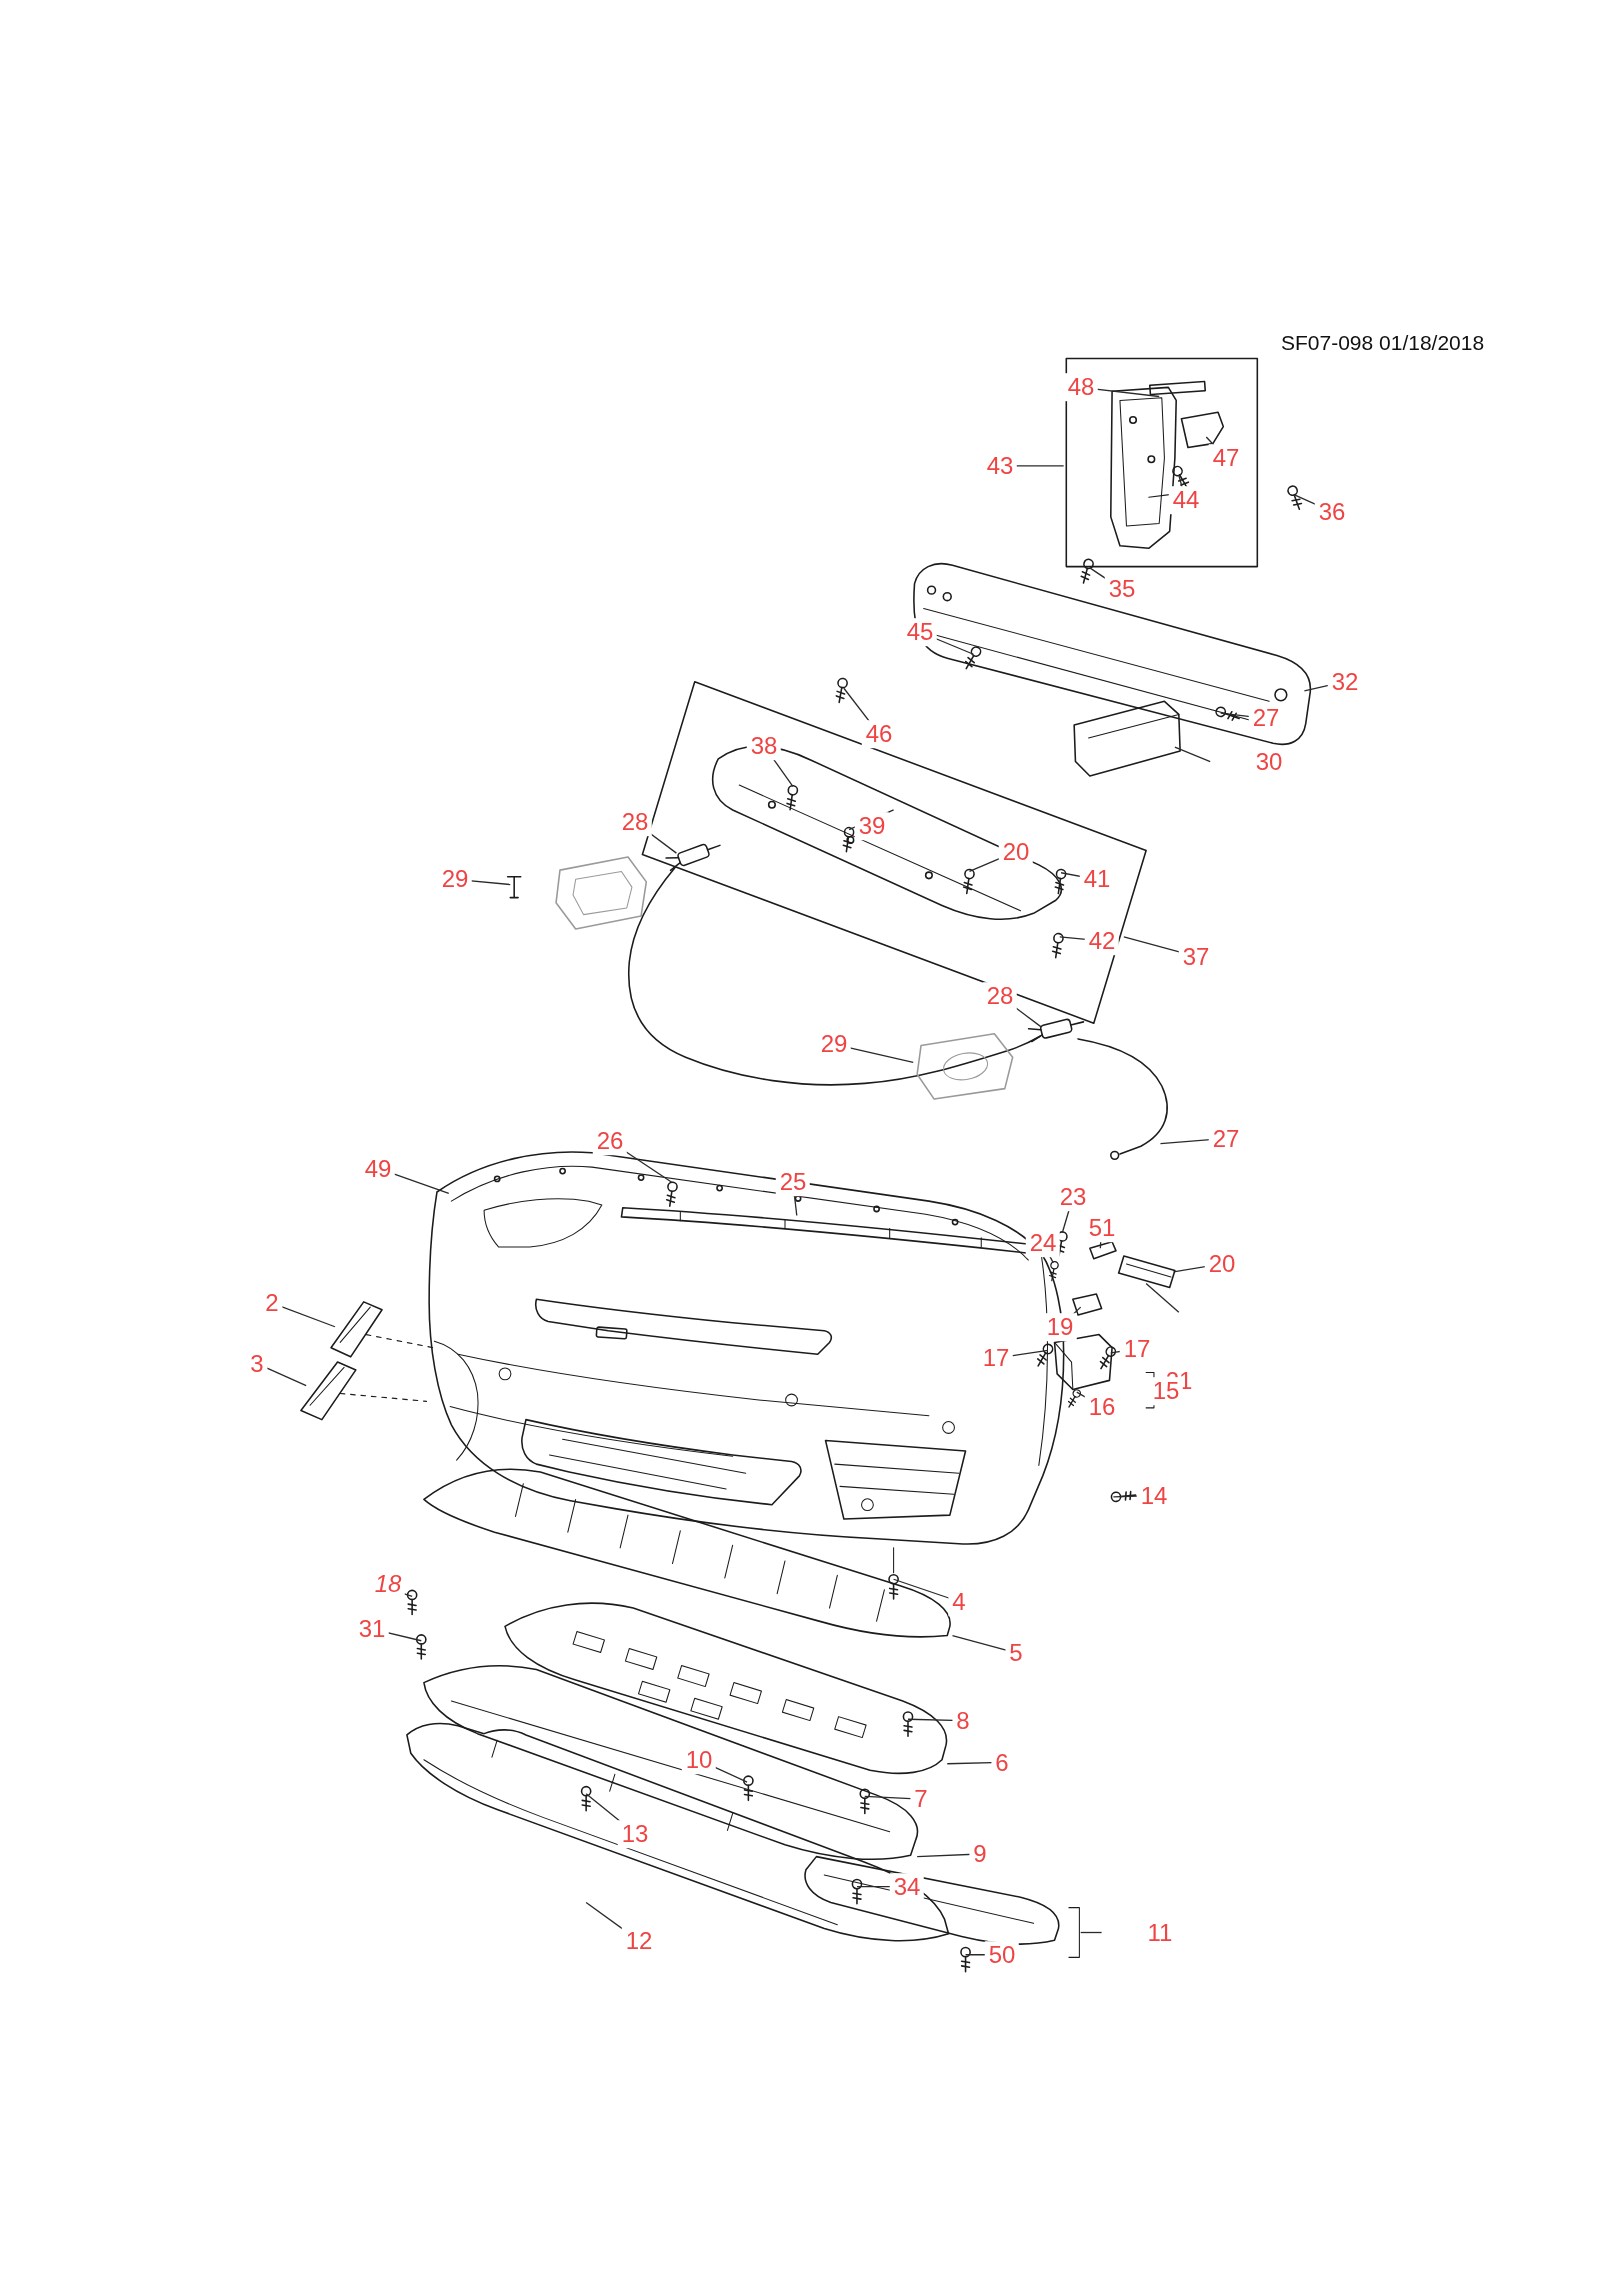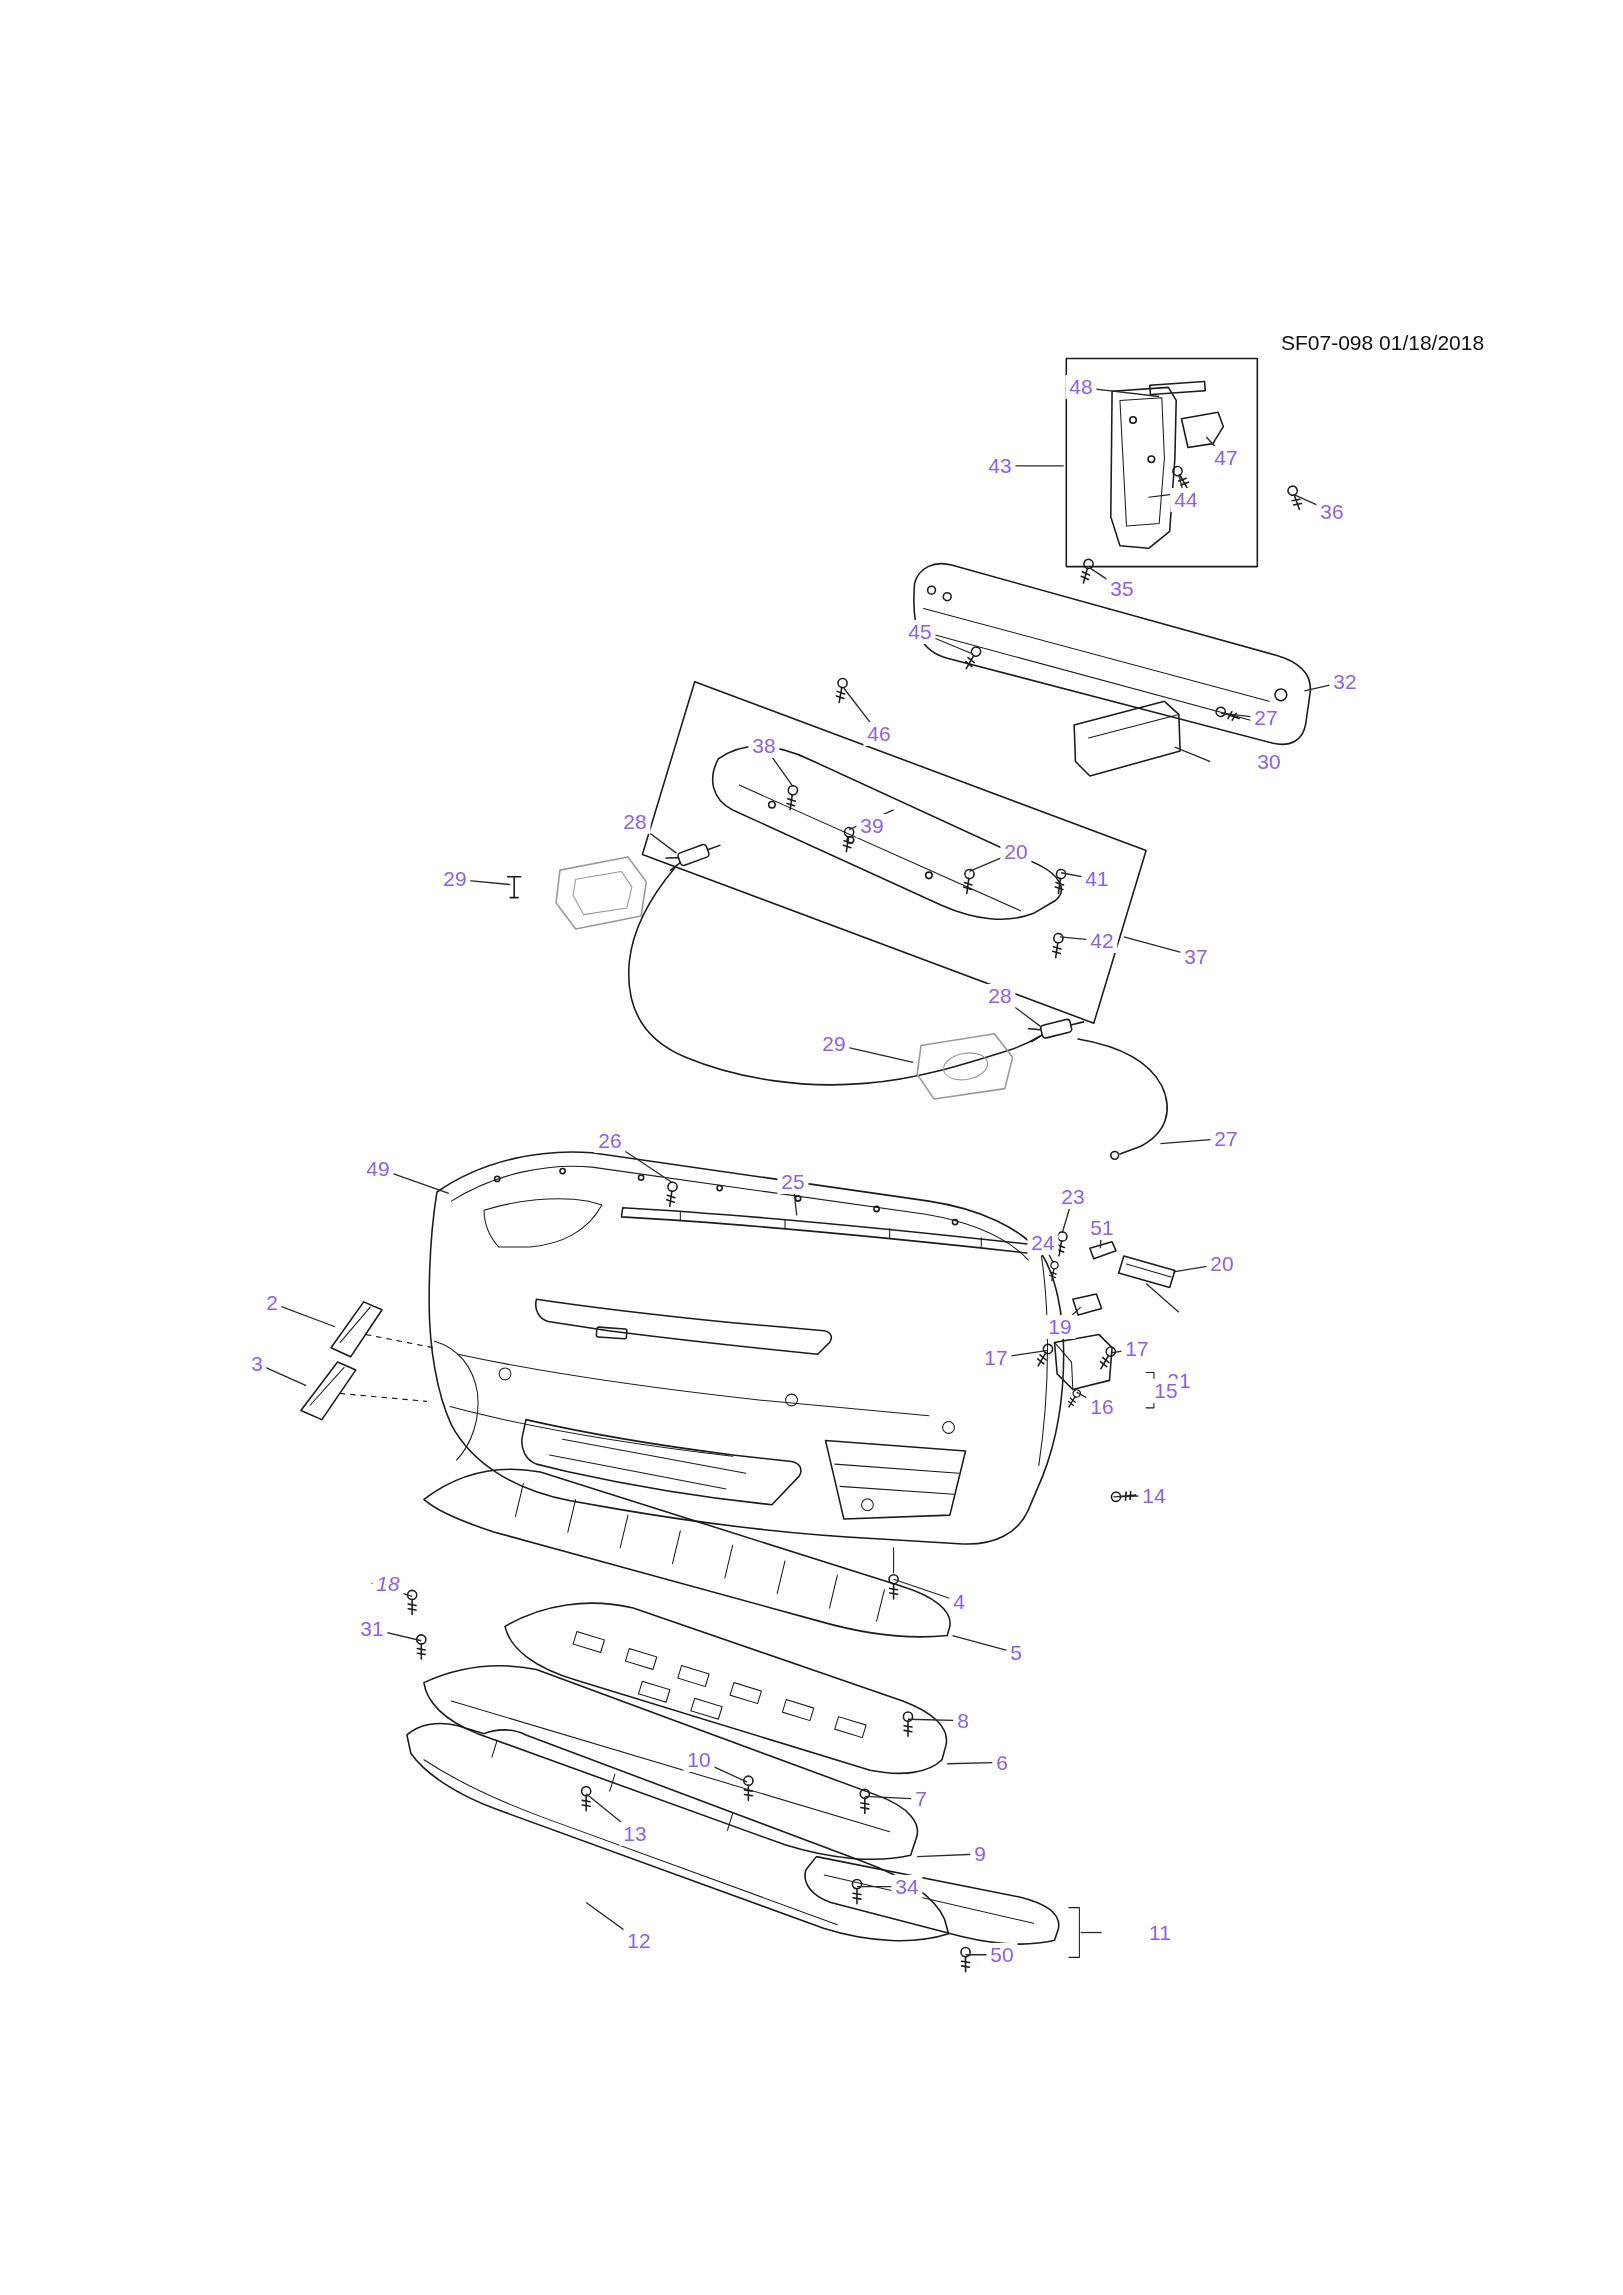--- a/index.html
+++ b/index.html
@@ -8,21 +8,21 @@
     font-family:"Liberation Sans", sans-serif;overflow:hidden;
   }
   #artwork{position:absolute;left:0;top:0;width:1623px;height:2295px}
   .ln{stroke:#1c1c1c;stroke-width:2.4;fill:none;stroke-linecap:round;stroke-linejoin:round}
   .thin{stroke-width:1.6}
   .ghost{stroke:#9a9a9a}
   .dash{stroke-dasharray:7 9;stroke-width:1.8}
   #leader-lines line{stroke:#2a2a2a;stroke-width:2}
   .callout{
     position:absolute;transform:translate(-50%,-50%);
-    font-size:21px;color:#8b5cf6;background:#fff;padding:0 3.9px;line-height:1.15;
+    font-size:24px;color:#ef4444;background:#fff;padding:0 3.9px;line-height:1.15;
     white-space:nowrap;
   }
   #doc-code{
     position:absolute;left:1281px;top:331px;font-size:21px;color:#111;
     white-space:nowrap;
   }
 </style>
 </head>
 <body>
 

